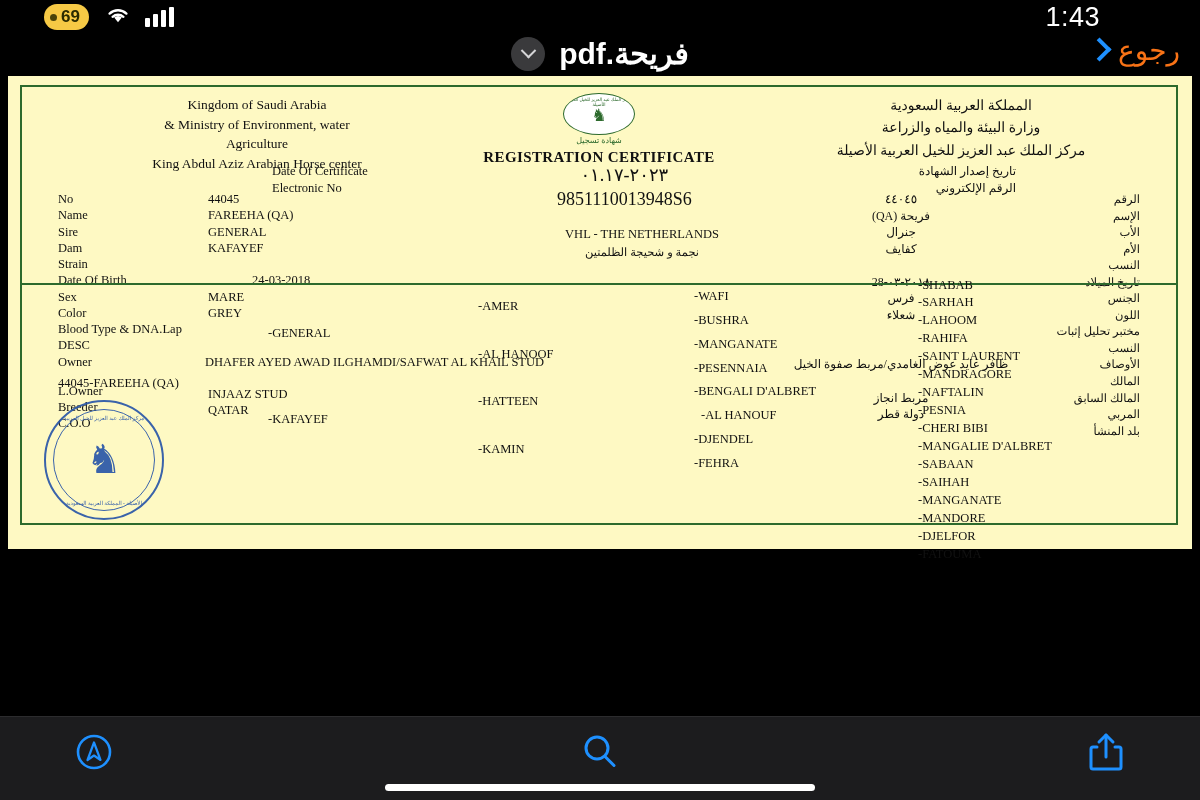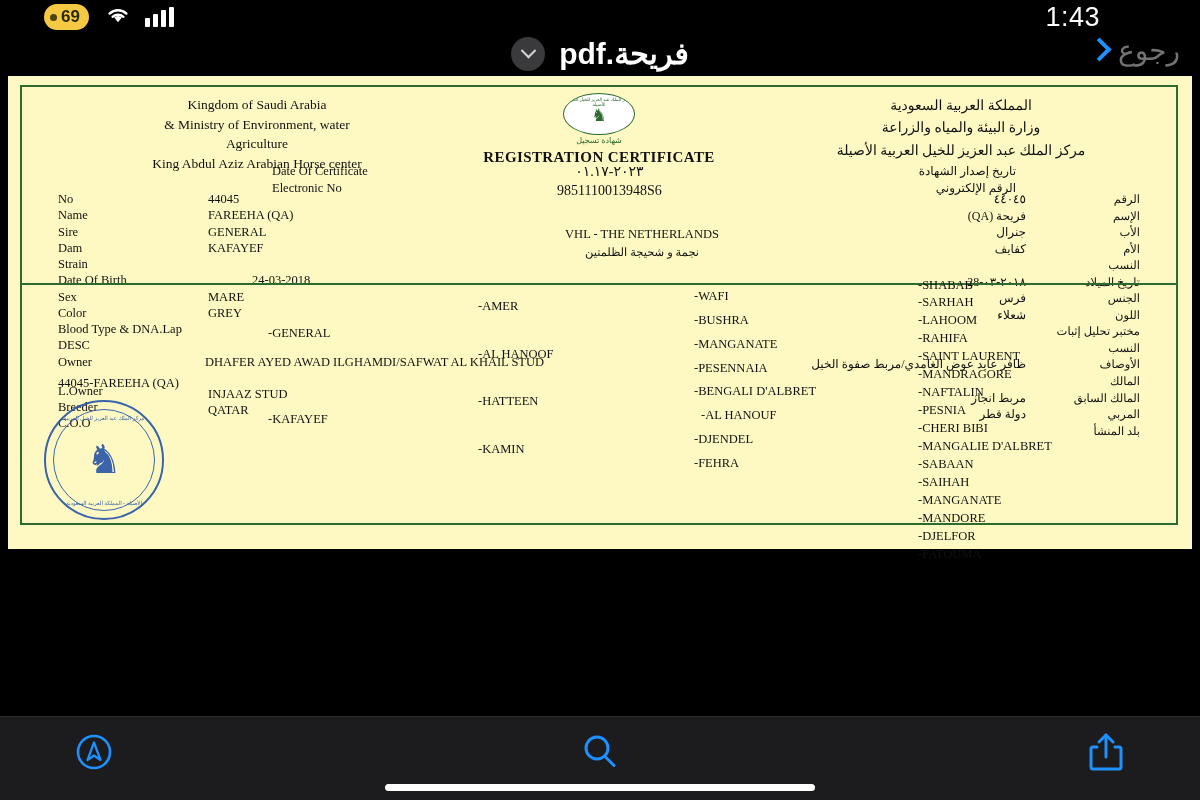--- a/index.html
+++ b/index.html
@@ -48,21 +48,21 @@
   }
 
   
   .navbar {
     position: absolute; top: 34px; left: 0; width: 1200px; height: 42px;
     color: #fff;
   }
   .nav-back {
     position: absolute; right: 20px; top: 0;
     display: flex; align-items: center; gap: 10px;
-    color: #737373;
+    color: #f97316;
     font-size: 28px; direction: rtl;
   }
   .chev {
     display: inline-block;
     width: 17px; height: 17px;
     border-right: 4px solid #1e90ff;
     border-top: 4px solid #1e90ff;
     transform: rotate(45deg);
     margin-bottom: 2px;
   }
@@ -126,37 +126,37 @@
   .seal-cap { font-size: 8px; color: #2d6a2d; margin-top: 1px; }
   .reg-title {
     position: absolute; left: 0; right: 0; top: 62px;
     text-align: center; font-size: 15px; font-weight: 700; letter-spacing: .4px;
   }
 
   .cert-date-block {
     position: absolute; left: 250px; top: 76px; font-size: 12.5px; line-height: 1.35;
   }
   .cert-date-vals {
-    position: absolute; left: 535px; top: 76px; font-size: 14px; line-height: 1.35; text-align: center;
+    position: absolute; left: 535px; top: 76px; font-size: 18px; line-height: 1.35; text-align: center;
   }
   .cert-date-ar {
     position: absolute; right: 160px; top: 76px; font-size: 12px; line-height: 1.45;
     direction: rtl; text-align: right;
   }
 
   .field-labels {
     position: absolute; left: 36px; top: 104px; font-size: 12.5px; line-height: 1.30;
   }
   .field-values {
     position: absolute; left: 186px; top: 104px; font-size: 12.5px; line-height: 1.30;
   }
   .field-values .wide { display:block; max-width: 340px; }
   .field-ar-values {
     position: absolute; right: 150px; top: 104px; font-size: 12px; line-height: 1.38;
-    direction: rtl; text-align: right; width: 250px;
+    direction: rtl; text-align: center; width: 250px;
   }
   .field-ar-labels {
     position: absolute; right: 36px; top: 104px; font-size: 11.5px; line-height: 1.44;
     direction: rtl; text-align: right; width: 105px;
   }
   .center-notes {
     position: absolute; left: 470px; top: 138px; font-size: 12.5px; line-height: 1.5; text-align: center; width: 300px;
   }
   .center-notes .ar { font-size: 11.5px; direction: rtl; }
 

